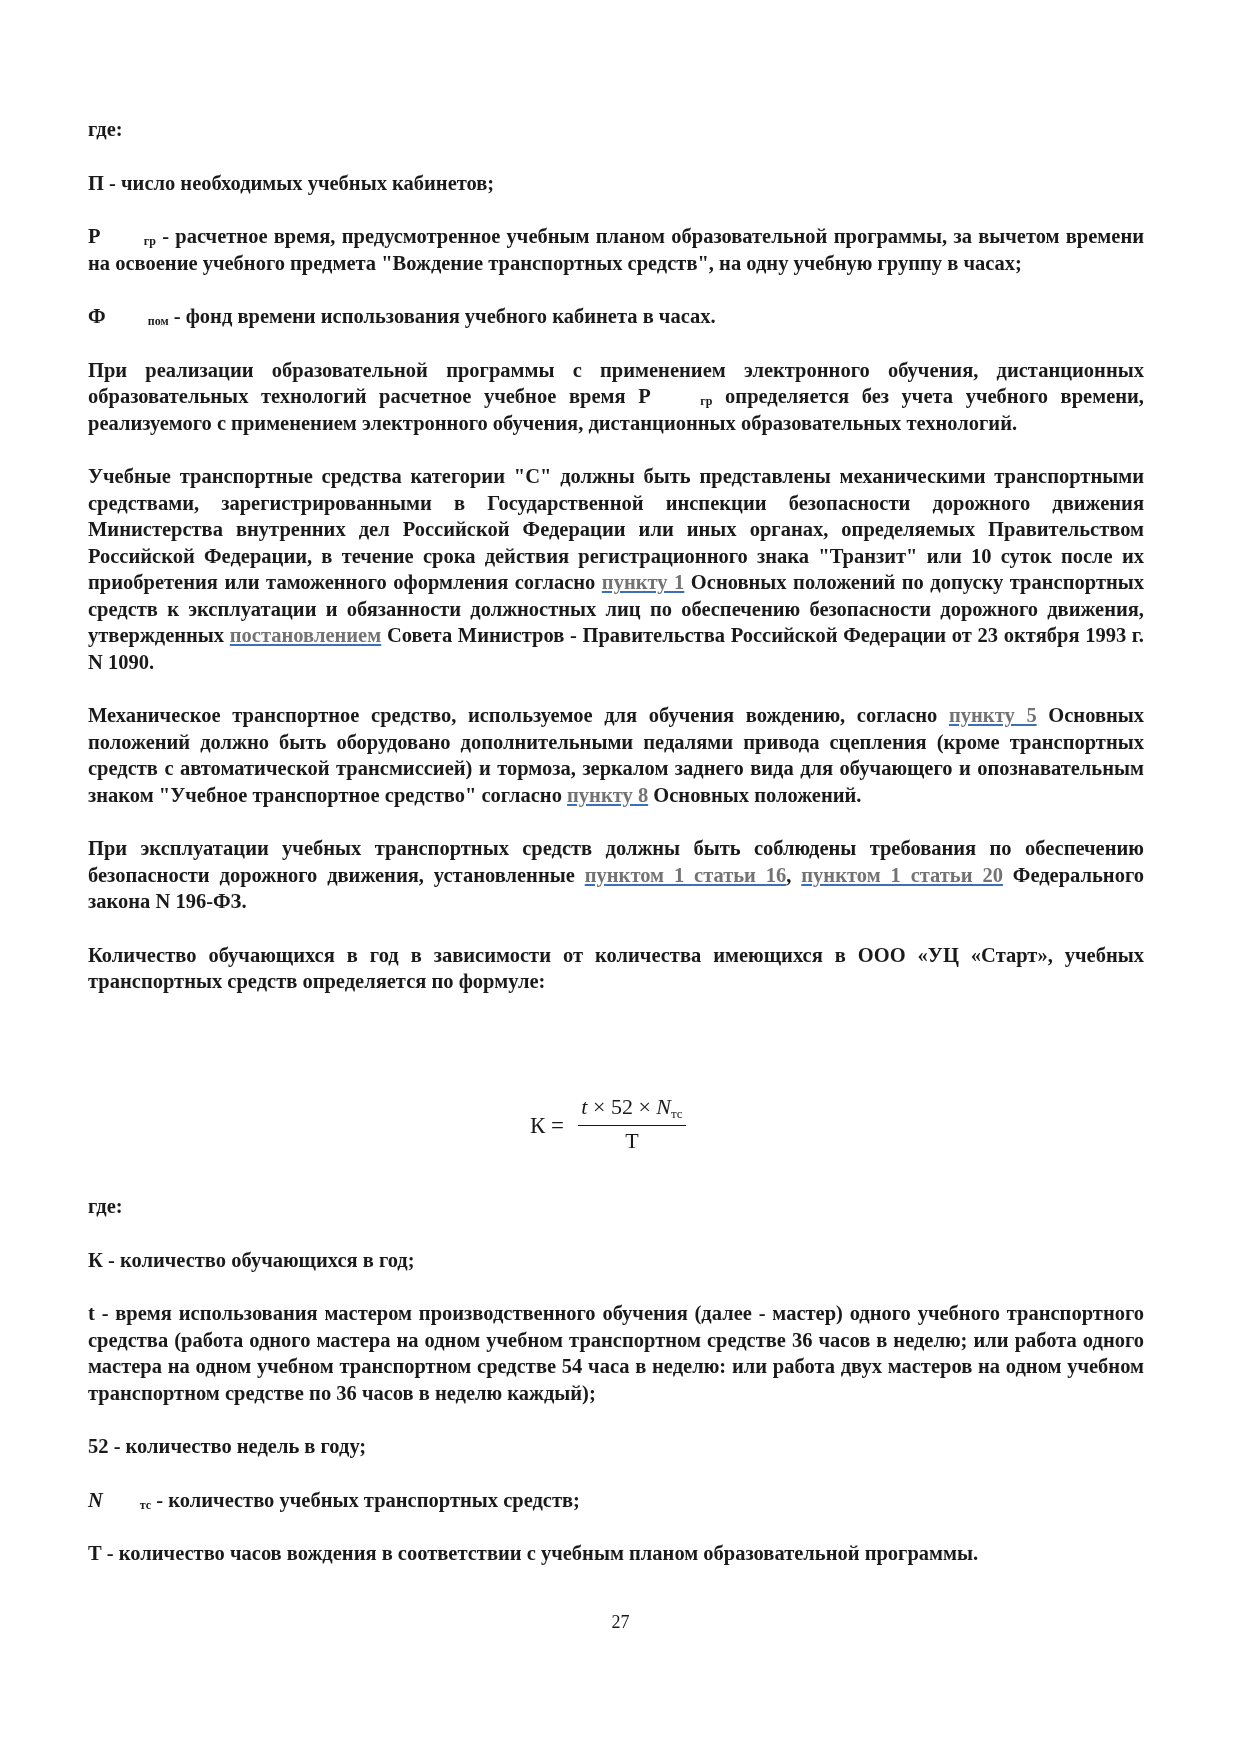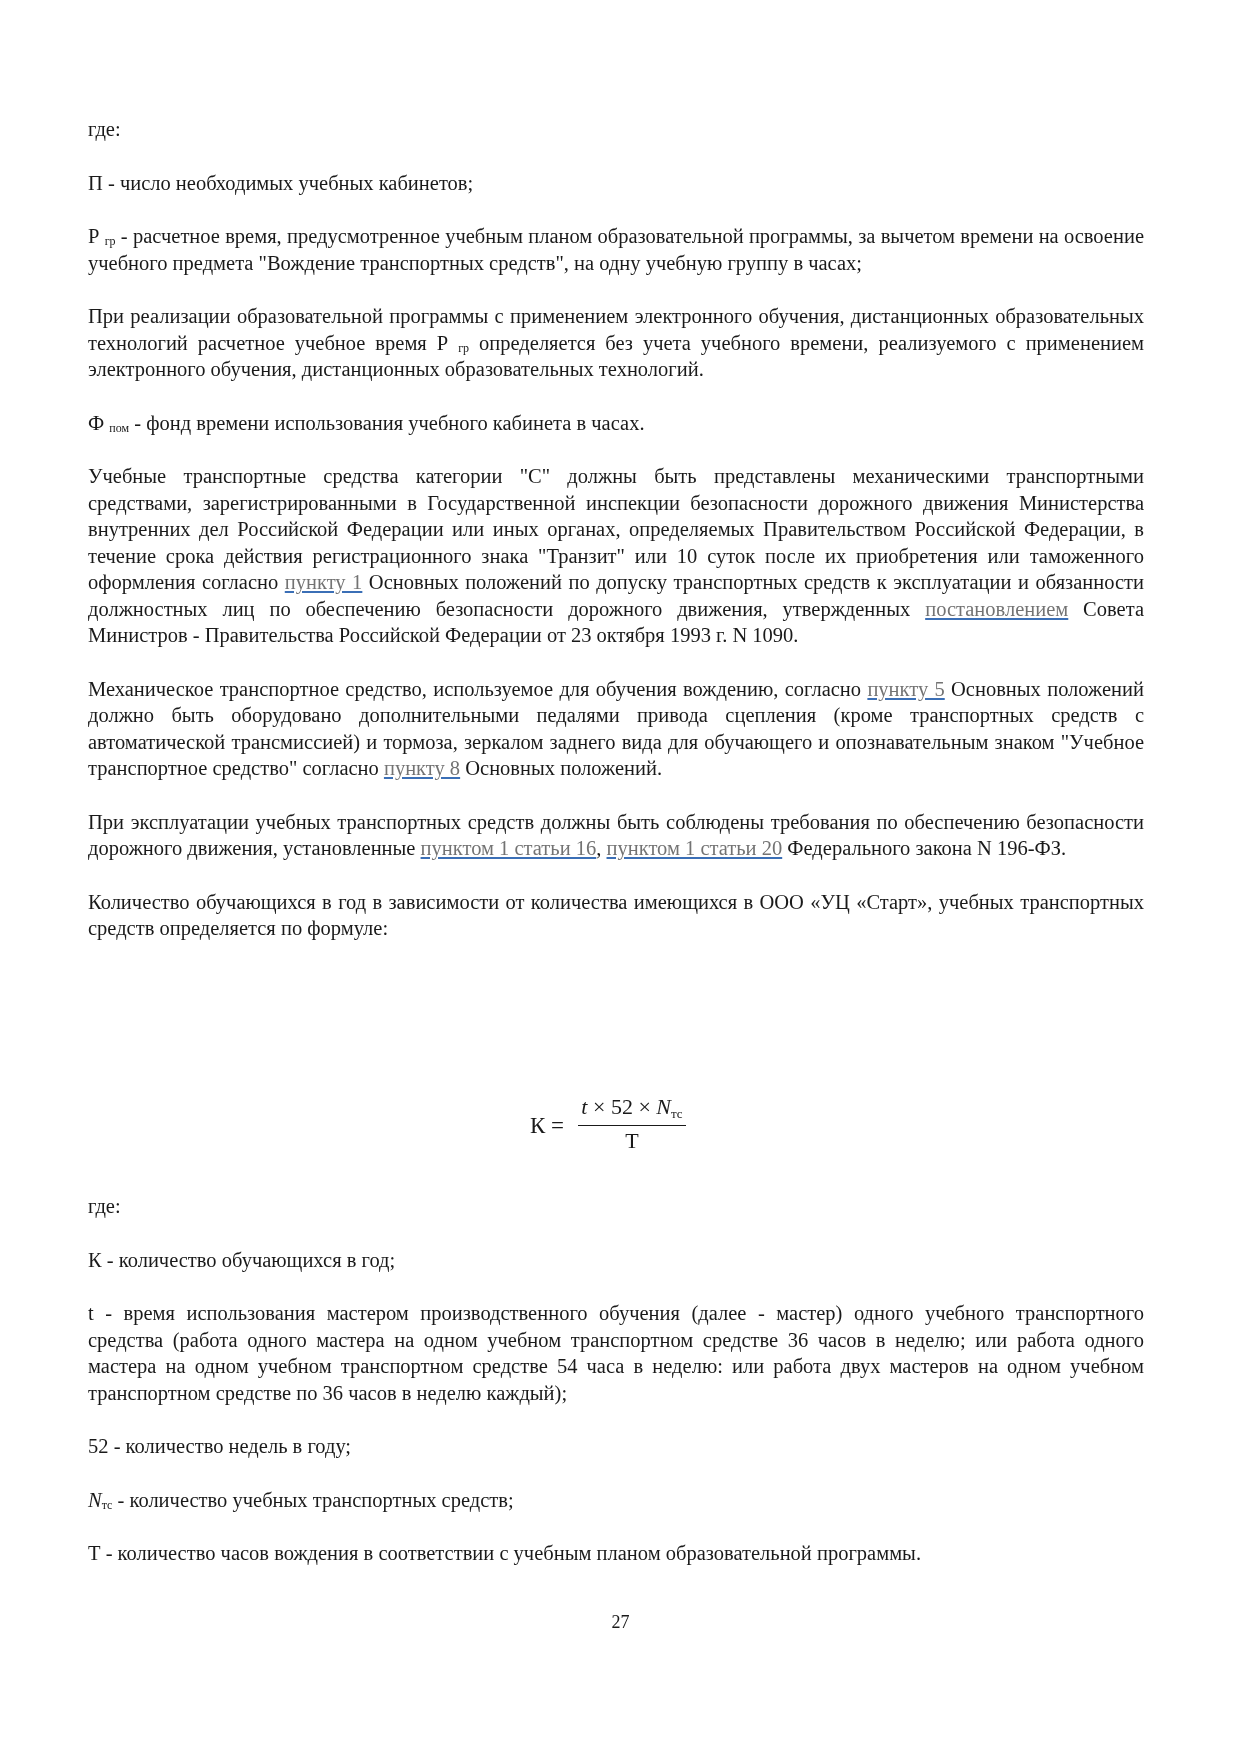--- a/index.html
+++ b/index.html
@@ -2,22 +2,22 @@
 <html><head>
   <meta charset="utf-8">
   <style>
     html, body { margin: 0; padding: 0; background: #ffffff; }
     body { width: 1241px; height: 1755px; position: relative; overflow: hidden; }
     .page {
       position: absolute; left: 88px; top: 116px; width: 1056px;
       font-family: "Liberation Serif", "DejaVu Serif", serif;
       font-size: 20.5px; line-height: 26.5px; color: #1a1a1a;
     }
-    .p { margin: 0 0 27px 0; text-align: justify; }
-    sub.s { font-size: 12px; vertical-align: -2px; line-height: 0; }
+    .p { margin: 0 0 27px 0; text-align: justify; font-weight: bold; }
+    sub.s { font-size: 12px; vertical-align: -2px; line-height: 0; margin-left: 37px; }
     a.lnk { color: #737373; text-decoration: underline; text-decoration-color: #3b6fb6; }
     i.var { font-style: italic; }
     .formula {
       position: absolute; left: 530px; top: 1092px; width: 170px; height: 70px;
       font-family: "Liberation Serif", "DejaVu Serif", serif; color: #1a1a1a;
     }
     .formula .lhs { position: absolute; left: 0; top: 21px; font-size: 23px; }
     .formula .frac { position: absolute; left: 48px; top: 0; width: 108px; text-align: center; font-size: 22px; }
     .formula .num { height: 30px; line-height: 30px; white-space: nowrap; }
     .formula .bar { border-top: 1.3px solid #1a1a1a; margin-top: 3px; }
@@ -32,23 +32,23 @@
 <body>
 
 <div class="page">
   <p class="p">где:</p>
 
   <p class="p">П - число необходимых учебных кабинетов;</p>
 
   <p class="p"><span>P</span>&nbsp;<sub class="s">гр</sub><span> - расчетное время, предусмотренное учебным планом образовательной программы, за вычетом времени на освоение учебного предмета "Вождение транспортных средств", на одну учебную группу в часах;</span></p>
 
 
+  <p class="p"><span>Ф</span>&nbsp;<sub class="s">пом</sub><span> - фонд времени использования учебного кабинета в часах.</span></p>
+
   <p class="p"><span>При реализации образовательной программы с применением электронного обучения, дистанционных образовательных технологий расчетное учебное время </span><span>P</span>&nbsp;<sub class="s">гр</sub><span> определяется без учета учебного времени, реализуемого с применением электронного обучения, дистанционных образовательных технологий.</span></p>
-
-  <p class="p"><span>Ф</span>&nbsp;<sub class="s">пом</sub><span> - фонд времени использования учебного кабинета в часах.</span></p>
 
   <p class="p"><span>Учебные транспортные средства категории "C" должны быть представлены механическими транспортными средствами, зарегистрированными в Государственной инспекции безопасности дорожного движения Министерства внутренних дел Российской Федерации или иных органах, определяемых Правительством Российской Федерации, в течение срока действия регистрационного знака "Транзит" или 10 суток после их приобретения или таможенного оформления согласно </span><a class="lnk" href="#">пункту 1</a><span> Основных положений по допуску транспортных средств к эксплуатации и обязанности должностных лиц по обеспечению безопасности дорожного движения, утвержденных </span><a class="lnk" href="#">постановлением</a><span> Совета Министров - Правительства Российской Федерации от 23 октября 1993 г. N 1090.</span></p>
 
   <p class="p"><span>Механическое транспортное средство, используемое для обучения вождению, согласно </span><a class="lnk" href="#">пункту 5</a><span> Основных положений должно быть оборудовано дополнительными педалями привода сцепления (кроме транспортных средств с автоматической трансмиссией) и тормоза, зеркалом заднего вида для обучающего и опознавательным знаком "Учебное транспортное средство" согласно </span><a class="lnk" href="#">пункту 8</a><span> Основных положений.</span></p>
 
   <p class="p"><span>При эксплуатации учебных транспортных средств должны быть соблюдены требования по обеспечению безопасности дорожного движения, установленные </span><a class="lnk" href="#">пунктом 1 статьи 16</a><span>, </span><a class="lnk" href="#">пунктом 1 статьи 20</a><span> Федерального закона N 196-ФЗ.</span></p>
 
   <p class="p">Количество обучающихся в год в зависимости от количества имеющихся в ООО «УЦ «Старт», учебных транспортных средств определяется по формуле:</p>
 </div>
 

